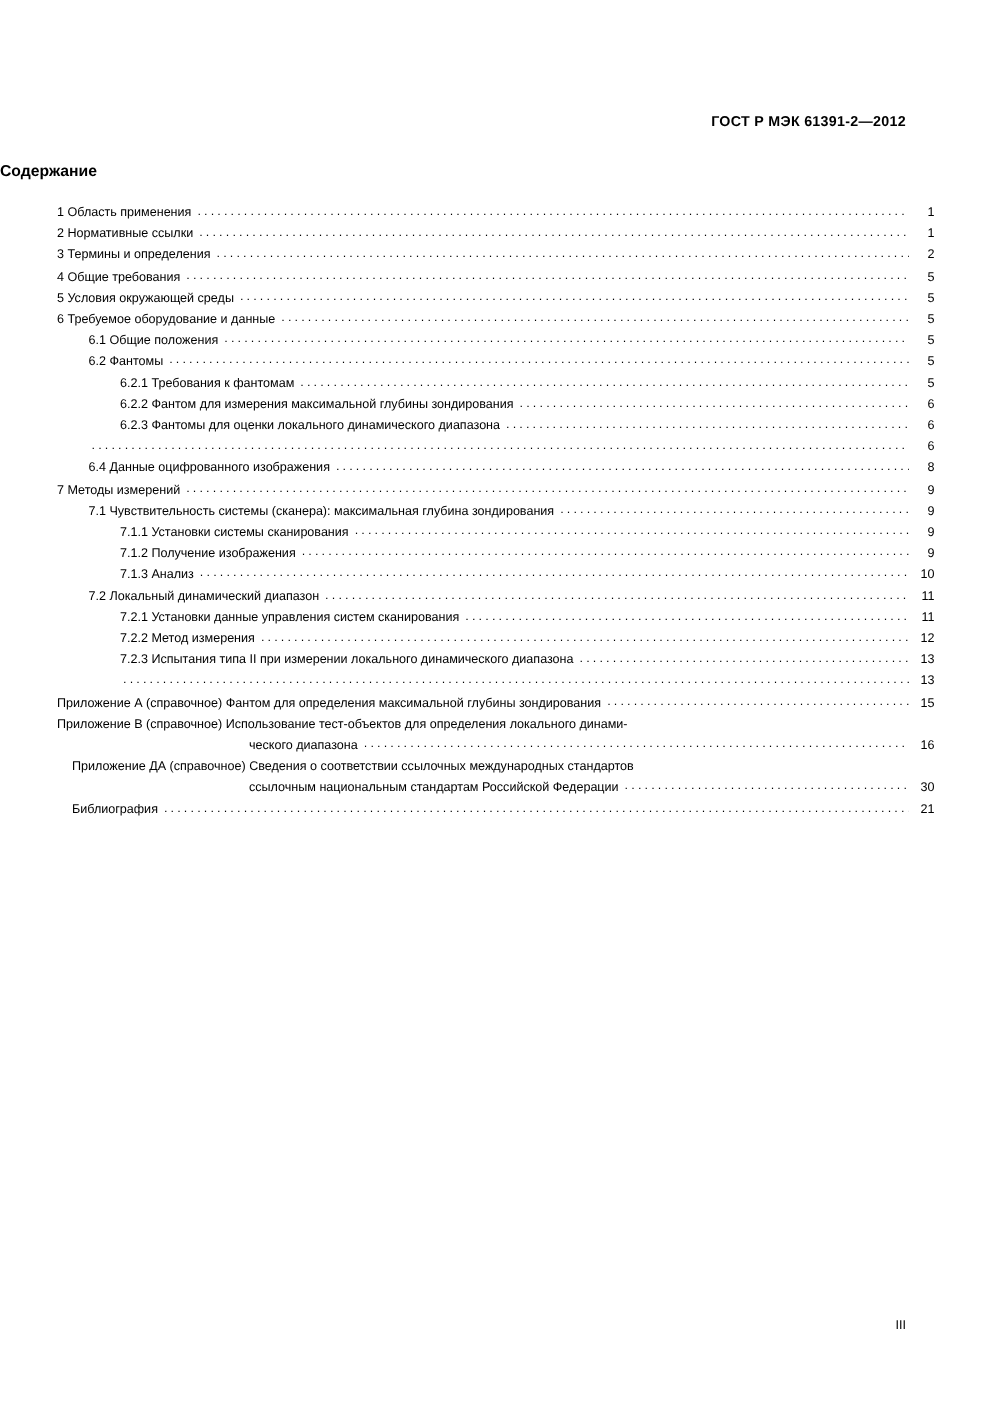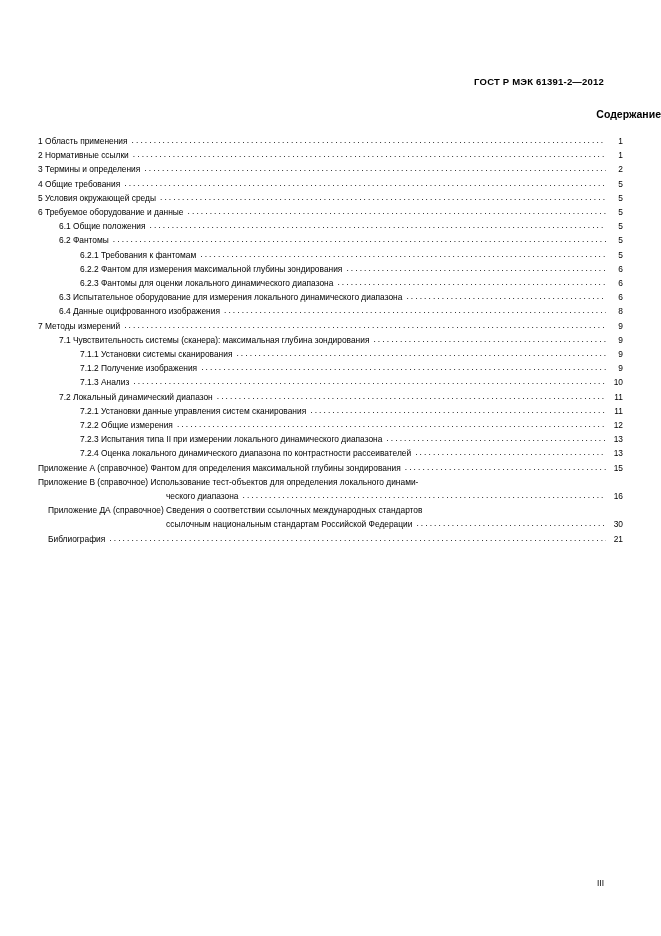--- a/index.html
+++ b/index.html
@@ -29,21 +29,21 @@
     font-size: 9.5px;
     font-weight: bold;
     letter-spacing: 0.2px;
     white-space: nowrap;
   }
   .doc-title {
     position: absolute;
     left: 0;
     right: 0;
     top: 96px;
-    text-align: right;
+    text-align: left;
     font-size: 10.5px;
     font-weight: bold;
   }
   .toc {
     position: absolute;
     left: 38px;
     top: 122px;
     width: 585px;
   }
   .toc-row {
@@ -145,21 +145,20 @@
         <span class="toc-label">6.2.2 Фантом для измерения максимальной глубины зондирования</span>
         <span class="toc-dots">........................................................................................................................................................................................................</span>
         <span class="toc-page">6</span>
       </div>
       <div class="toc-row lvl2">
         <span class="toc-label">6.2.3 Фантомы для оценки локального динамического диапазона</span>
         <span class="toc-dots">........................................................................................................................................................................................................</span>
         <span class="toc-page">6</span>
       </div>
       <div class="toc-row lvl1">
-        <span class="toc-label">6.3 Испытательное оборудование для измерения локального динамического диапазона</span>
         <span class="toc-dots">........................................................................................................................................................................................................</span>
         <span class="toc-page">6</span>
       </div>
       <div class="toc-row lvl1">
         <span class="toc-label">6.4 Данные оцифрованного изображения</span>
         <span class="toc-dots">........................................................................................................................................................................................................</span>
         <span class="toc-page">8</span>
       </div>
       <div class="toc-row lvl0">
         <span class="toc-label">7 Методы измерений</span>
@@ -190,31 +189,30 @@
         <span class="toc-label">7.2 Локальный динамический диапазон</span>
         <span class="toc-dots">........................................................................................................................................................................................................</span>
         <span class="toc-page">11</span>
       </div>
       <div class="toc-row lvl2">
         <span class="toc-label">7.2.1 Установки данные управления систем сканирования</span>
         <span class="toc-dots">........................................................................................................................................................................................................</span>
         <span class="toc-page">11</span>
       </div>
       <div class="toc-row lvl2">
-        <span class="toc-label">7.2.2 Общие измерения</span>
+        <span class="toc-label">7.2.2 Метод измерения</span>
         <span class="toc-dots">........................................................................................................................................................................................................</span>
         <span class="toc-page">12</span>
       </div>
       <div class="toc-row lvl2">
         <span class="toc-label">7.2.3 Испытания типа II при измерении локального динамического диапазона</span>
         <span class="toc-dots">........................................................................................................................................................................................................</span>
         <span class="toc-page">13</span>
       </div>
       <div class="toc-row lvl2">
-        <span class="toc-label">7.2.4 Оценка локального динамического диапазона по контрастности рассеивателей</span>
         <span class="toc-dots">........................................................................................................................................................................................................</span>
         <span class="toc-page">13</span>
       </div>
       <div class="toc-row lvl0">
         <span class="toc-label">Приложение А (справочное)  Фантом для определения максимальной глубины зондирования</span>
         <span class="toc-dots">........................................................................................................................................................................................................</span>
         <span class="toc-page">15</span>
       </div>
       <div class="toc-row lvl0 nodots">
         <span class="toc-label">Приложение В (справочное)  Использование тест-объектов для определения локального динами-</span>

